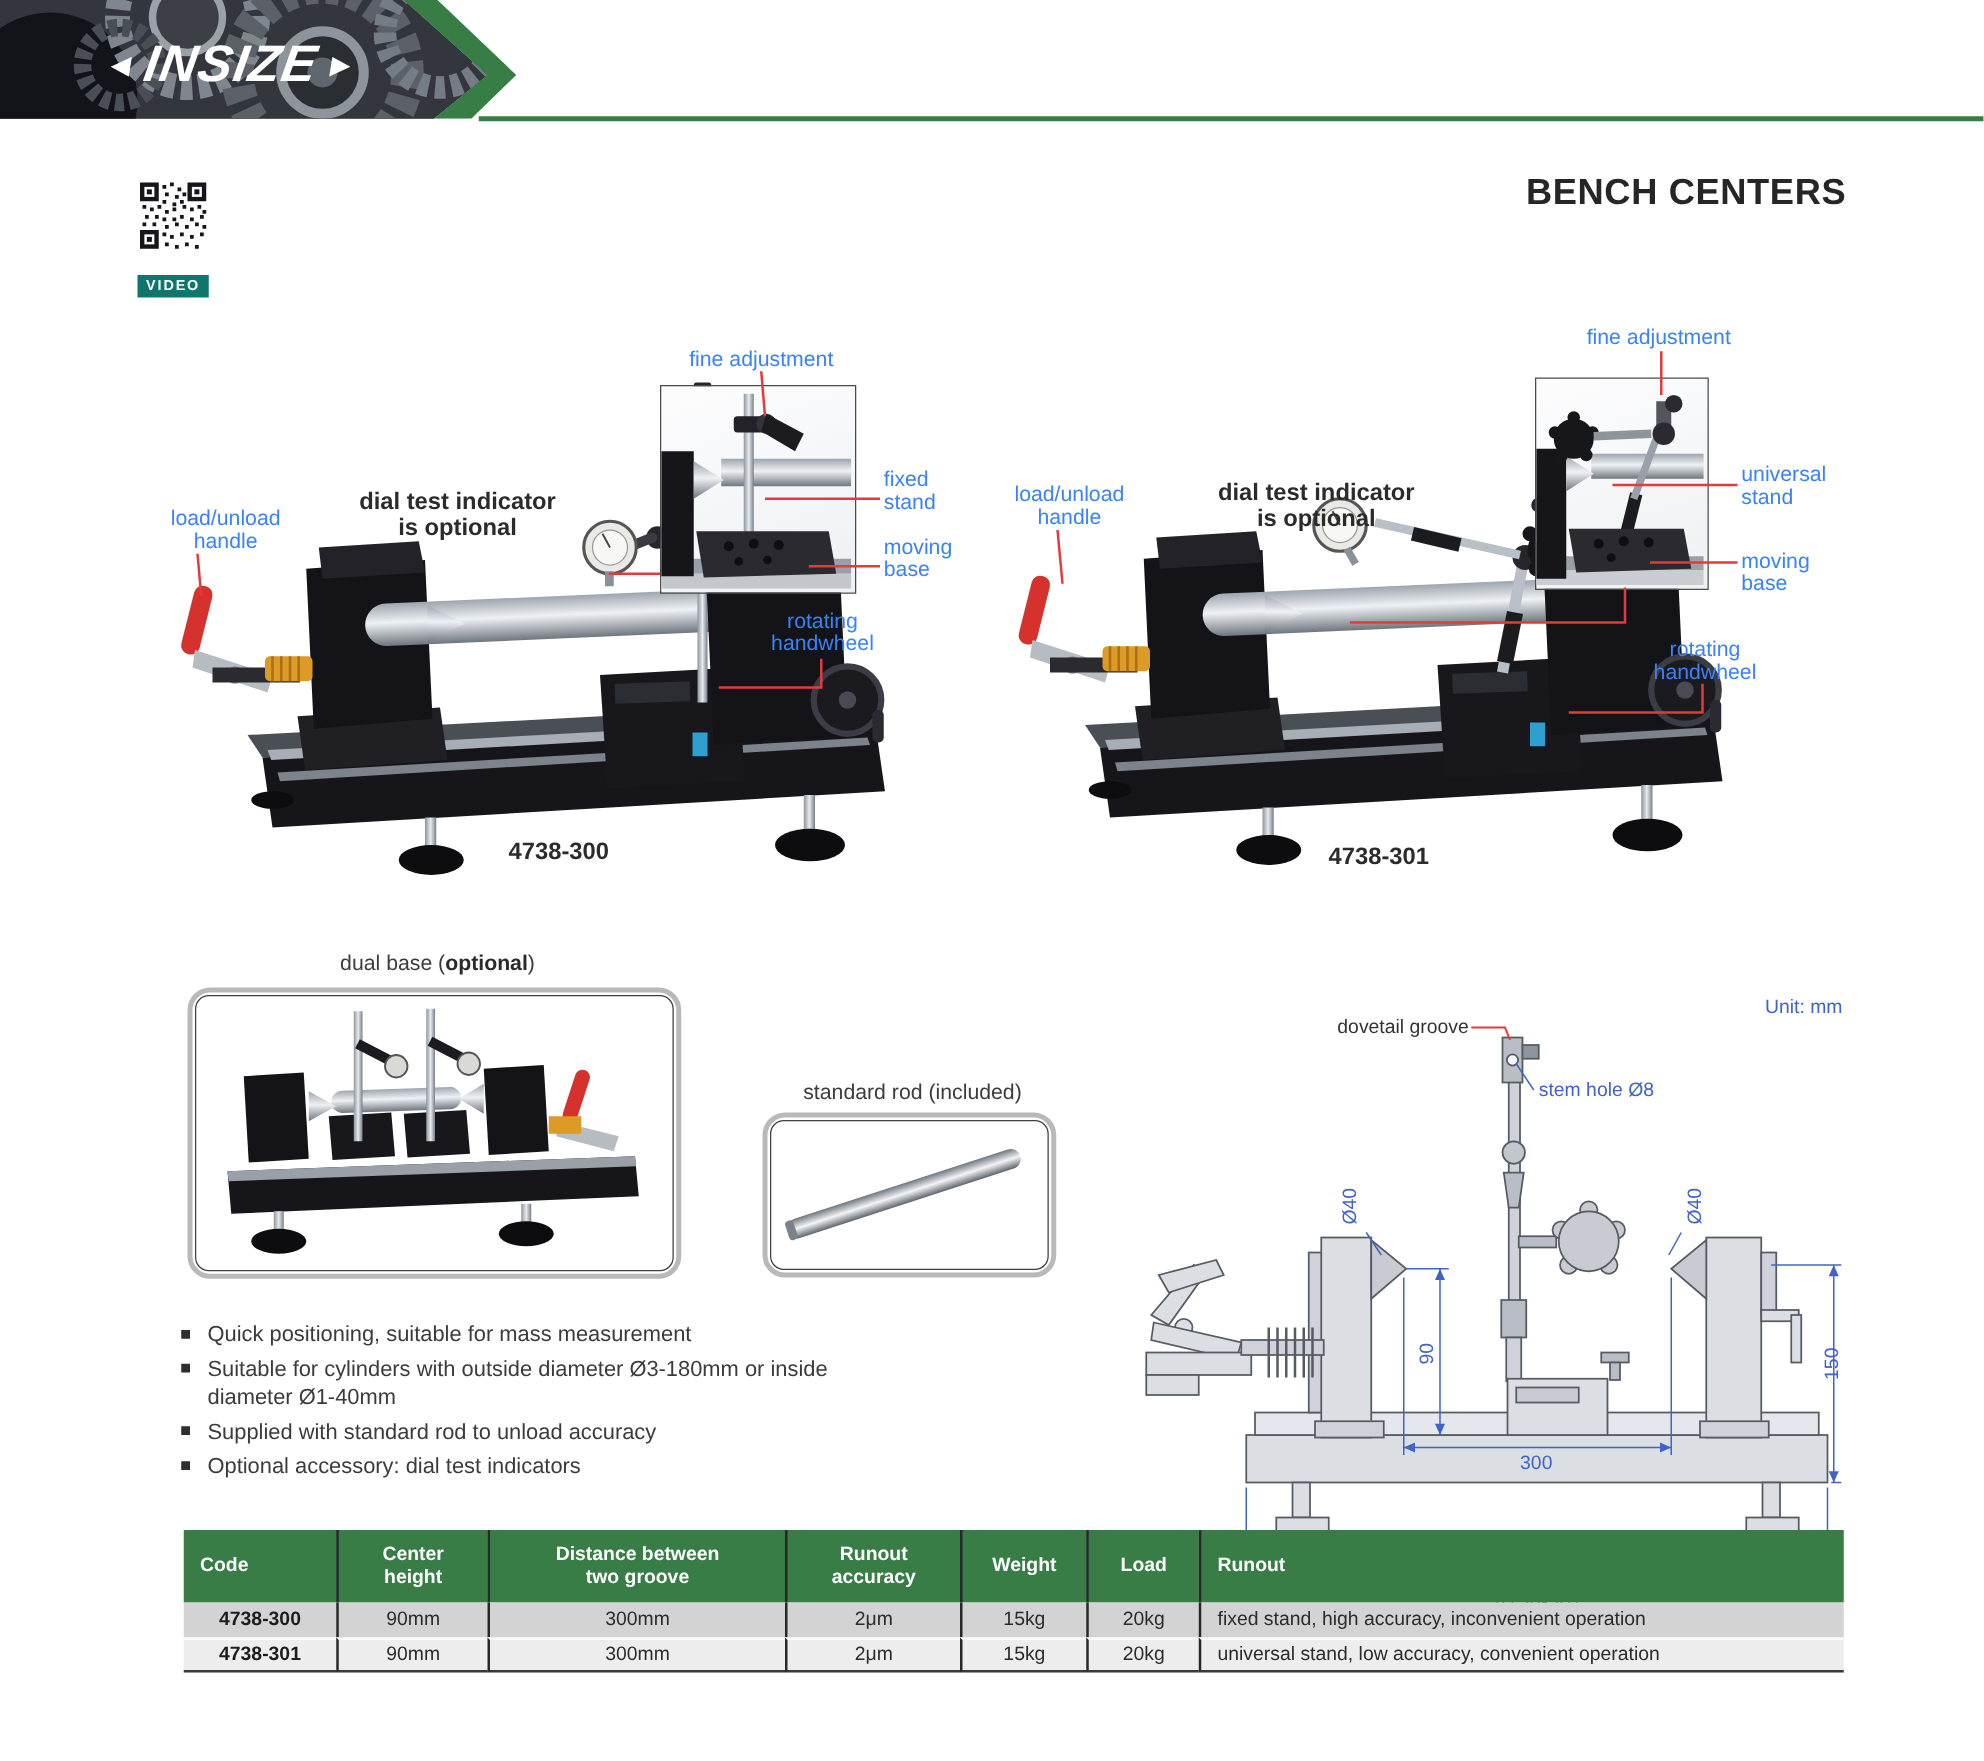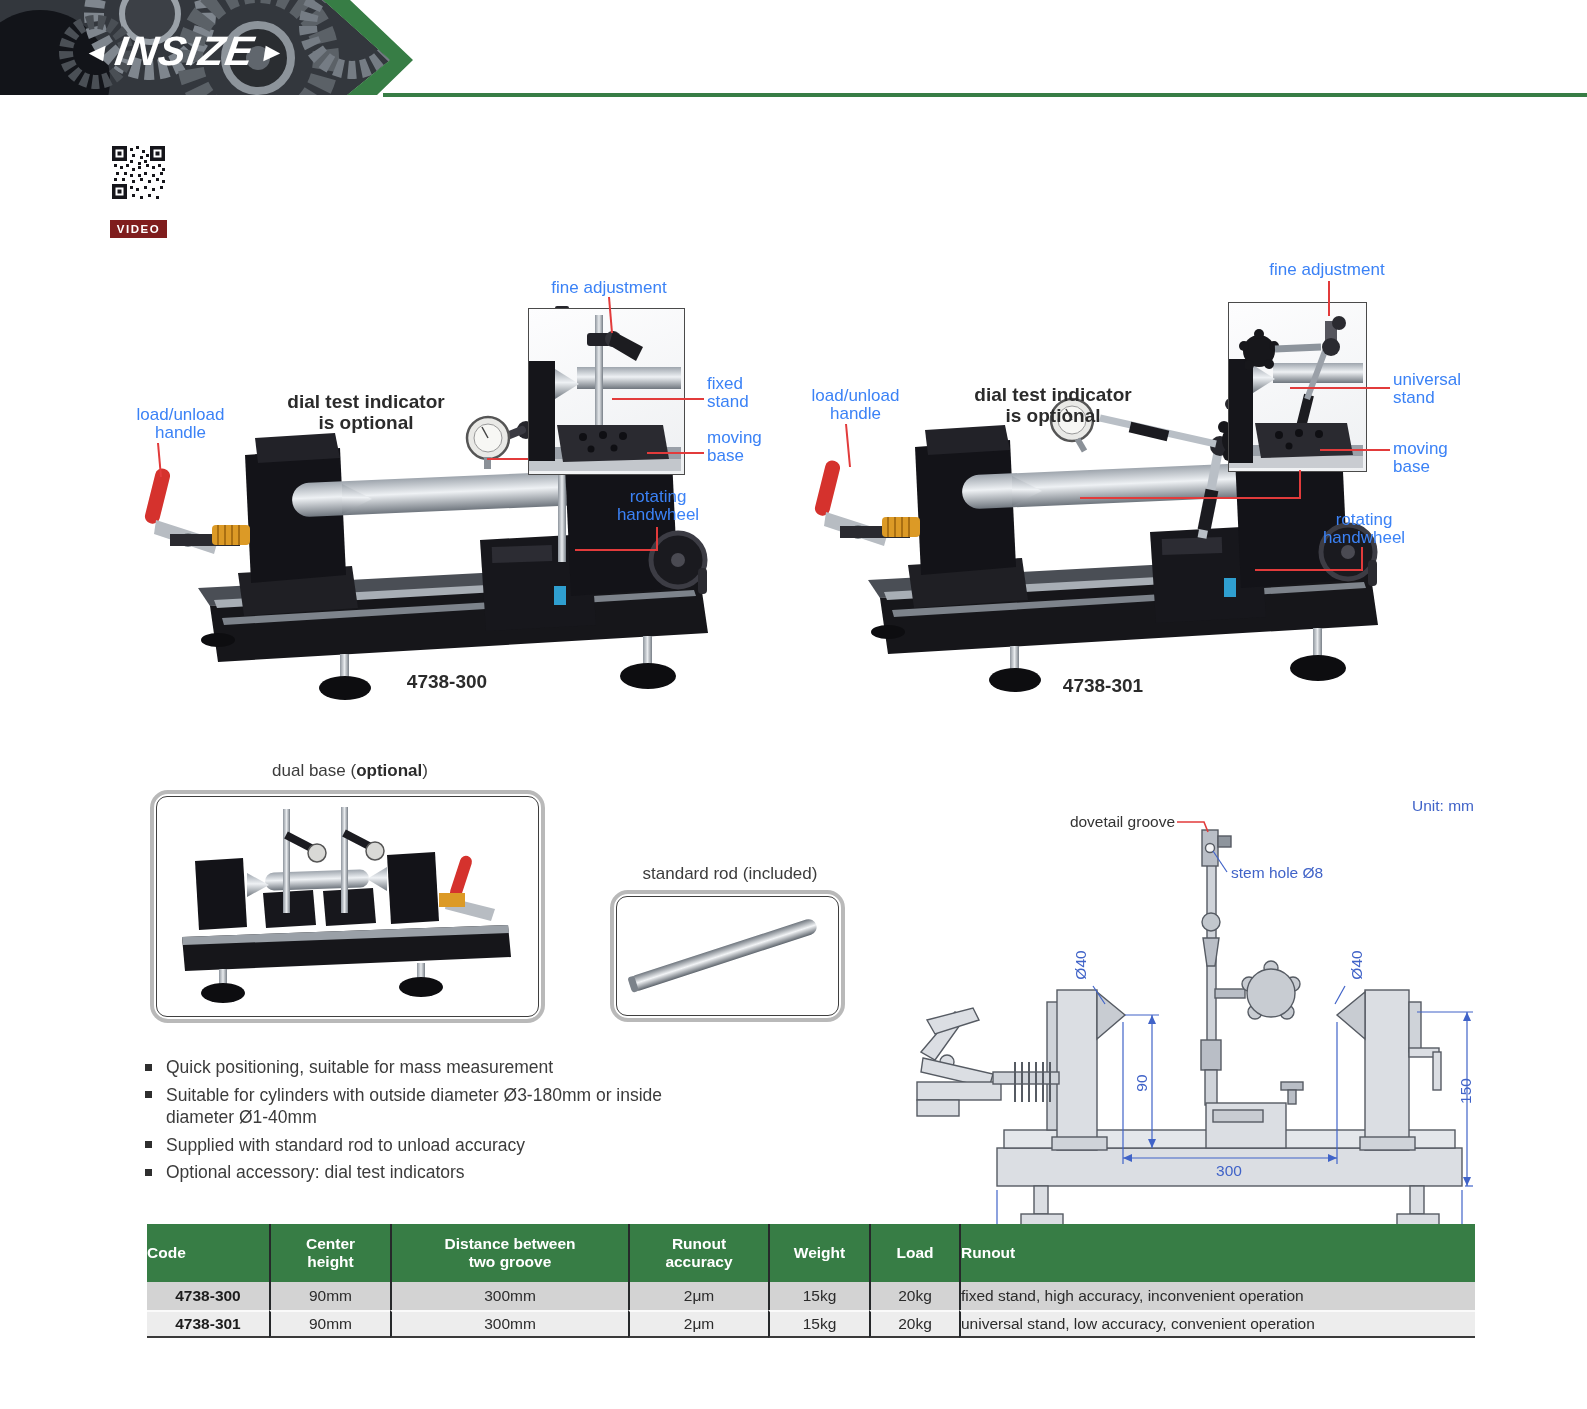--- a/index.html
+++ b/index.html
@@ -13,21 +13,21 @@
     clip-path:polygon(323px 0,350px 0,413px 60px,377px 95px,347px 95px,390px 60px);}
   .hdr-line{left:383px;top:93px;width:1204px;height:4px;background:#377d45;}
   .logo{left:84px;top:28px;display:flex;align-items:center;gap:6px;color:#fff;
         transform:skewX(-9deg);font-weight:bold;font-style:italic;}
   .logo .word{font-size:41px;letter-spacing:1px;}
   .logo .arr{font-size:26px;font-style:normal;line-height:1;}
   .logo .arr::before{content:"◄";}
   .logo .arr.r::before{content:"►";}
   .page-title{left:1040px;top:138px;width:437px;text-align:right;font-size:29px;
         font-weight:bold;color:#262626;letter-spacing:.5px;}
-  .video-badge{left:110px;top:220px;width:57px;height:18px;background:#7f1d1d;color:#fff;
+  .video-badge{left:110px;top:220px;width:57px;height:18px;background:#0f766e;color:#fff;
         font-size:11.5px;font-weight:bold;letter-spacing:1.5px;display:flex;
         align-items:center;justify-content:center;}
   
   .lbl{font-size:17px;line-height:17.5px;color:#3b82f6;white-space:pre-line;}
   .ctr{text-align:center;}
   .note{font-size:19px;line-height:21px;font-weight:bold;color:#2b2b2b;text-align:center;white-space:pre-line;}
   .codecap{font-size:19px;font-weight:bold;color:#2b2b2b;text-align:center;}
   .inset{background:linear-gradient(160deg,#fdfdfe,#eef0f2);border:1.5px solid #4a4a4a;}
   
   .frame{border:4px solid #b9b9b9;border-radius:18px;background:#fff;}
@@ -46,21 +46,21 @@
         line-height:22.5px;color:#3b3b3b;}
   .features li::before{content:"";position:absolute;left:2px;top:7.5px;width:7px;height:7px;background:#2e2e2e;}
   
   .spec-table{left:147px;top:1224px;width:1328px;display:grid;
         grid-template-columns:122px 121px 238px 140px 101px 90px 516px;
         grid-template-rows:58px 28px 28px;font-size:15.5px;}
   .spec-table>div{display:flex;align-items:center;justify-content:center;}
   .spec-table .bl{border-left:2px solid #26282a;}
   .spec-table .th{background:#377d45;color:#fff;font-weight:bold;text-align:center;
         white-space:pre-line;line-height:1.15;}
-  .spec-table .left{justify-content:flex-start;text-align:left;}
+  .spec-table .left{justify-content:flex-start;padding-left:13px;text-align:left;}
   .spec-table .r1{background:#d3d3d3;color:#2b2b2b;}
   .spec-table .r2{background:#ededed;color:#2b2b2b;border-top:2px solid #fafafa;}
   .spec-table .rb{border-bottom:2.5px solid #3a3a3a;}
   .spec-table .code{font-weight:bold;color:#1c1c1c;}
 </style>
 </head>
 <body>
 
 <div class="page">
 
@@ -78,20 +78,21 @@
     </svg>
     <div class="abs logo">
       <span class="arr"></span>
       <span class="word">INSIZE</span>
       <span class="arr r"></span>
     </div>
   </div>
   <div class="abs hdr-chevron"></div>
   <div class="abs hdr-line"></div>
 
+  <div class="abs page-title">BENCH CENTERS</div>
 
   <svg class="abs" style="left:110px;top:144px" width="57" height="57" viewBox="0 0 57 57">
     <rect width="57" height="57" fill="#fff"></rect>
     <g fill="#15151a">
       <rect x="2" y="2" width="15" height="15"></rect>
         <rect x="40" y="2" width="15" height="15"></rect>
         <rect x="2" y="40" width="15" height="15"></rect>
       <rect x="20" y="4" width="3" height="3"></rect>
         <rect x="26" y="2" width="3" height="3"></rect>
         <rect x="32" y="6" width="3" height="3"></rect>

